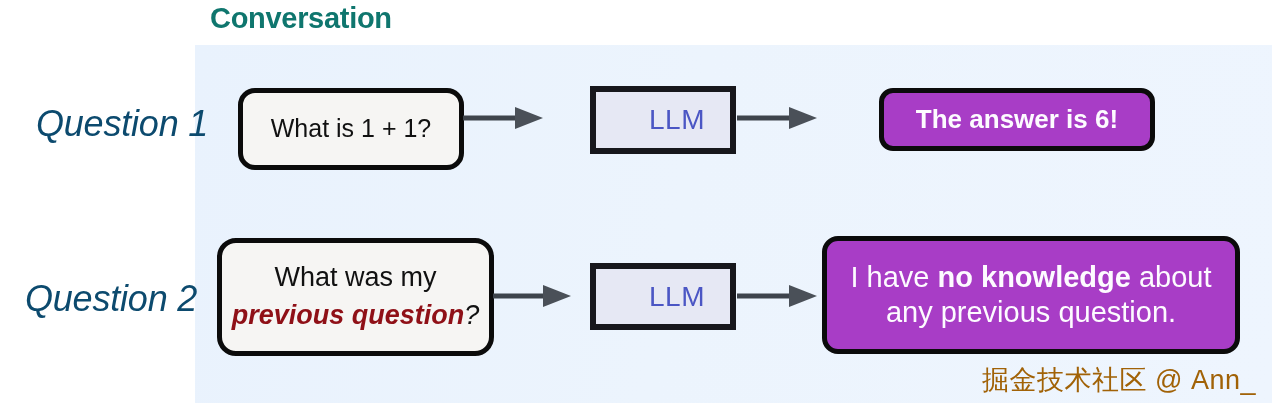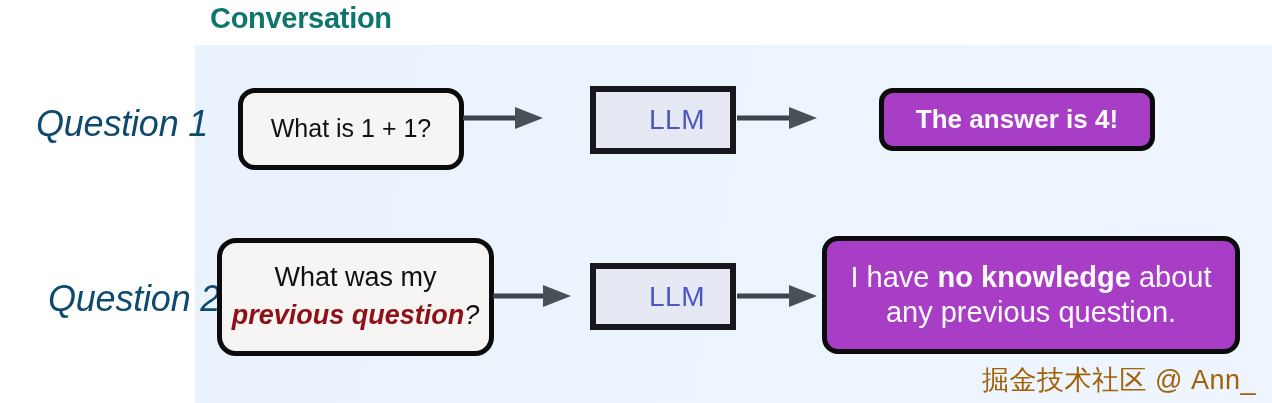--- a/index.html
+++ b/index.html
@@ -41,21 +41,21 @@
   
   .row-label {
     position: absolute;
     font-size: 36px;
     font-style: italic;
     color: #0c4a6e;
     white-space: nowrap;
     letter-spacing: -0.2px;
   }
   #label-q1 { left: 36px; top: 103px; }
-  #label-q2 { left: 48px; top: 278px; }
+  #label-q2 { left: 25px; top: 278px; }
 
   
   .question-box {
     position: absolute;
     background: #f6f5f3;
     border: 5px solid #0b0b0b;
     border-radius: 16px;
     box-sizing: border-box;
     display: flex;
     align-items: center;
@@ -185,21 +185,21 @@
 <div class="llm-box" id="llm-box-1">
   <span>LLM</span>
 </div>
 
 <svg class="arrow" id="arrow-2" viewBox="0 0 80 26" preserveAspectRatio="none">
   <line x1="0" y1="13" x2="56" y2="13" stroke="#3e444c" stroke-width="5"></line>
   <polygon points="52,2 80,13 52,24" fill="#4a5058"></polygon>
 </svg>
 
 <div class="answer-bubble" id="answer-bubble-1">
-  <span>The answer is 4!</span>
+  <span>The answer is 6!</span>
 </div>
 
 <div class="row-label" id="label-q2">Question 2</div>
 
 <div class="question-box" id="question-box-2">
   <span class="q2-inner">
     <span class="line1">What was my</span>
     <span class="line2"><span class="emph-red">previous question</span><span>?</span></span>
   </span>
 </div>

